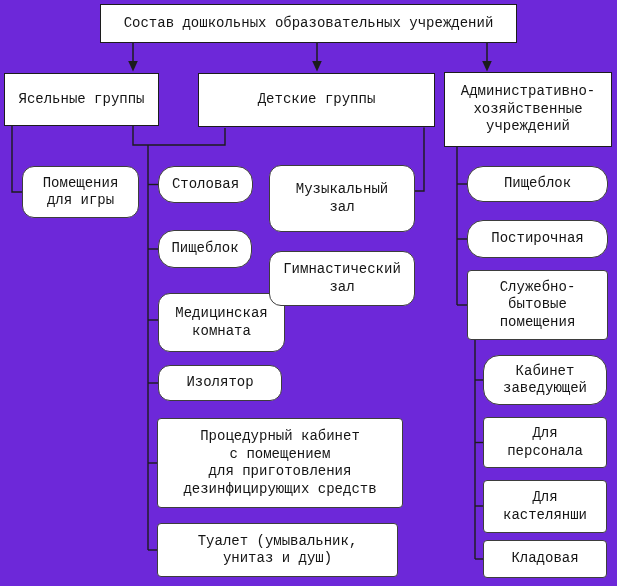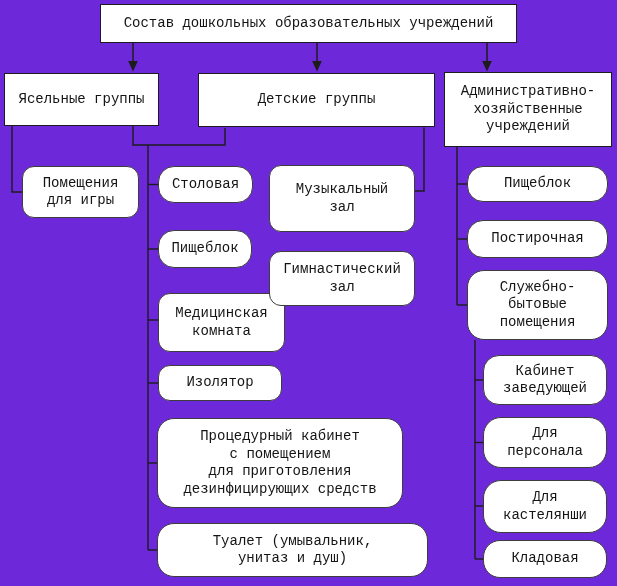--- a/index.html
+++ b/index.html
@@ -37,23 +37,23 @@
     padding: 2px 4px;
   }
   .sq {
     border: 1.5px solid #1c1c1c;
   }
   .rd {
     border: 1.4px solid #3d3d3d;
     border-radius: 12px;
   }
   .r10 { border-radius: 16px; }
-  .r14 { border-radius: 17px; }
+  .r14 { border-radius: 4px; }
   .r16 { border-radius: 16px; }
-  .r18 { border-radius: 18px; }
+  .r18 { border-radius: 4px; }
 </style>
 </head>
 <body>
 
 <div class="canvas">
 
   <svg class="wires" viewBox="0 0 617 586">
 
     <g>
       <path d="M133 43 V62 M317 43 V62 M487 43 V62" fill="none" stroke="#1c1c1c" stroke-width="1.5"></path>
@@ -104,21 +104,21 @@
 
   <div class="box rd r10" style="left:158px; top:166px; width:95px; height:37px;">Столовая</div>
   <div class="box rd r10" style="left:158px; top:230px; width:94px; height:38px;">Пищеблок</div>
   <div class="box rd" style="left:158px; top:293px; width:127px; height:59px;">Медицинская
 комната</div>
   <div class="box rd" style="left:158px; top:365px; width:124px; height:36px;">Изолятор</div>
   <div class="box rd r14" style="left:157px; top:418px; width:246px; height:90px;">Процедурный кабинет
 с помещением
 для приготовления
 дезинфицирующих средств</div>
-  <div class="box rd r14" style="left:157px; top:523px; width:271px; height:54px;">Туалет (умывальник,
+  <div class="box rd r14" style="left:157px; top:523px; width:241px; height:54px;">Туалет (умывальник,
 унитаз и душ)</div>
 
   <div class="box rd" style="left:269px; top:165px; width:146px; height:67px;">Музыкальный
 зал</div>
   <div class="box rd" style="left:269px; top:228px; width:146px; height:55px;margin-top:23px;">Гимнастический
 зал</div>
 
   <div class="box rd r10" style="left:467px; top:166px; width:141px; height:36px;">Пищеблок</div>
   <div class="box rd r10" style="left:467px; top:220px; width:141px; height:38px;">Постирочная</div>
   <div class="box rd r14" style="left:467px; top:270px; width:141px; height:70px;">Служебно-

